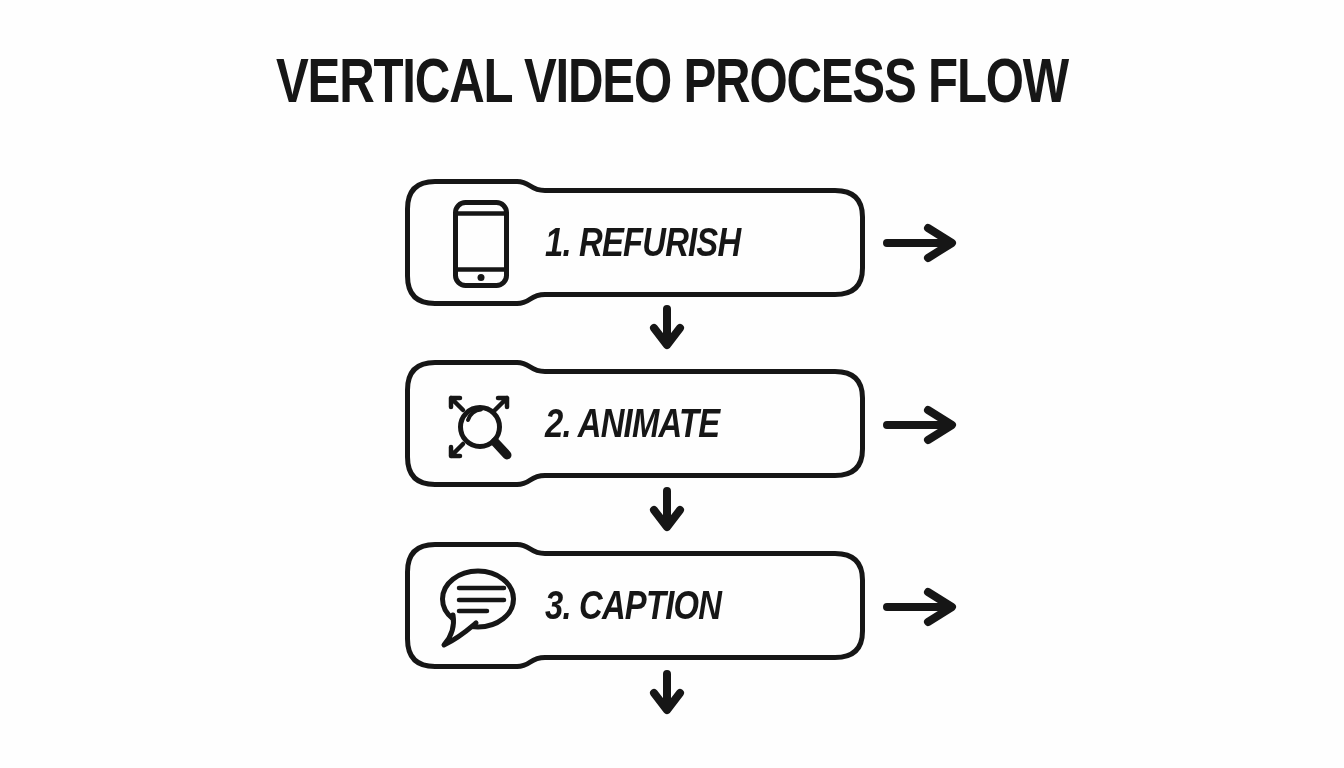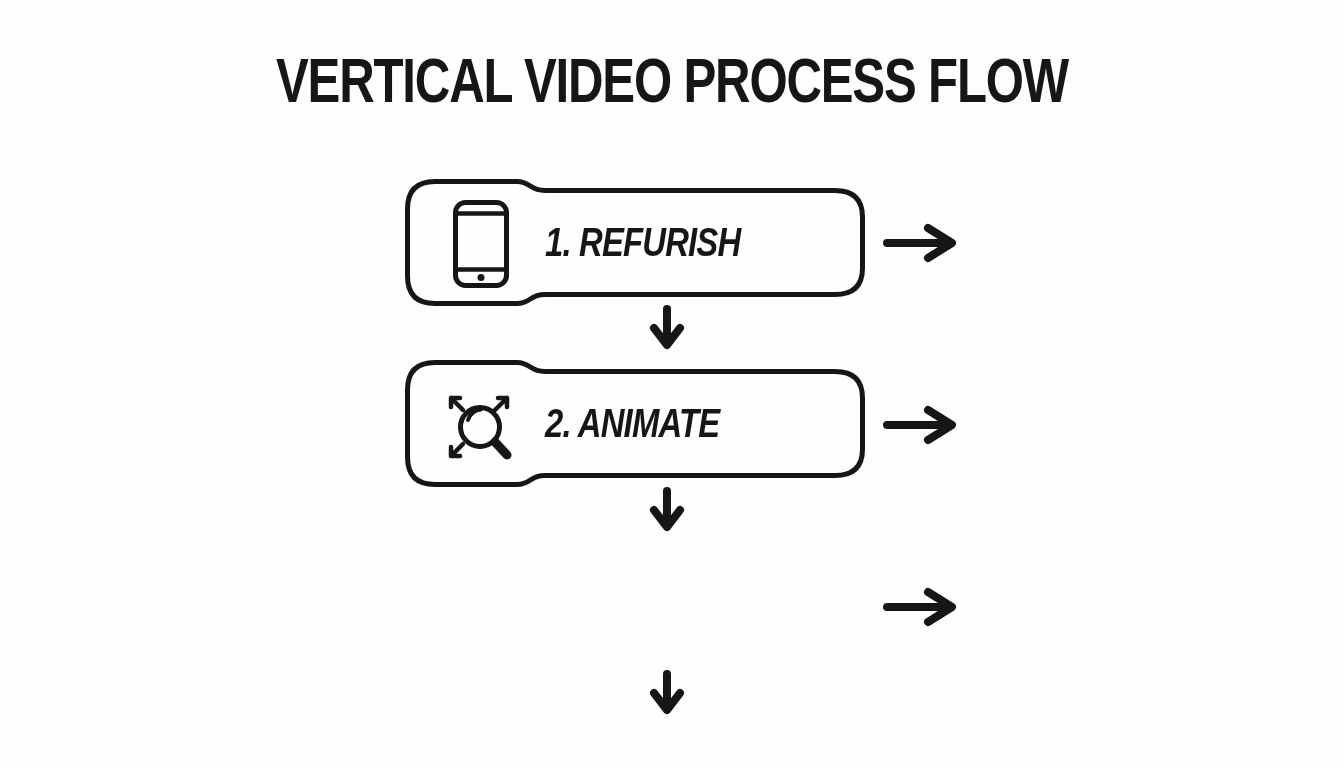--- a/index.html
+++ b/index.html
@@ -91,20 +91,31 @@
       <circle cx="37" cy="36" r="19.5" fill="none" stroke="currentColor" stroke-width="5"></circle>
       <path d="M 25 29 A 14.5 14.5 0 0 1 38 18.5" fill="none" stroke="currentColor" stroke-width="4" stroke-linecap="round"></path>
       <path d="M 52 51 L 64 64" stroke="currentColor" stroke-width="9" stroke-linecap="round" fill="none"></path>
       <path d="M 20 19 L 8 7 M 8 16 V 7 H 17" fill="none" stroke="currentColor" stroke-width="4.5" stroke-linecap="round" stroke-linejoin="round"></path>
       <path d="M 52 19 L 64 7 M 55 7 H 64 V 16" fill="none" stroke="currentColor" stroke-width="4.5" stroke-linecap="round" stroke-linejoin="round"></path>
       <path d="M 20 53 L 8 65 M 8 56 V 65 H 17" fill="none" stroke="currentColor" stroke-width="4.5" stroke-linecap="round" stroke-linejoin="round"></path>
     </svg>
     <div class="step-label">2. ANIMATE</div>
   </div>
 
+  <div class="step s3">
+    <svg class="outline" width="460" height="127" viewBox="0 0 460 127">
+      <path d="M 30 2.5 H 112 C 126 2.5 124 11.5 140 11.5 H 430 Q 457.5 11.5 457.5 38 V 89 Q 457.5 115.5 430 115.5 H 140 C 124 115.5 126 124.5 112 124.5 H 30 Q 2.5 124.5 2.5 97 V 30 Q 2.5 2.5 30 2.5 Z" fill="none" stroke="currentColor" stroke-width="5"></path>
+    </svg>
+    <svg class="icon" style="left:33px; top:26px;" width="80" height="84" viewBox="0 0 80 84">
+      <ellipse cx="40" cy="31" rx="35.5" ry="28" fill="none" stroke="currentColor" stroke-width="5"></ellipse>
+      <path d="M 15 47 C 17 59 13 69 6 77 C 21 70 31 61 38 55" fill="var(--bg)" stroke="currentColor" stroke-width="5" stroke-linecap="round" stroke-linejoin="round"></path>
+      <path d="M 21 20 H 66 M 21 32 H 66 M 21 43 H 49" fill="none" stroke="currentColor" stroke-width="4.5" stroke-linecap="round"></path>
+    </svg>
+    <div class="step-label">3. CAPTION</div>
+  </div>
 
   <div class="arrow down1">
     <svg width="36" height="48" viewBox="0 0 36 48">
       <path d="M 18 4 V 35 M 5 23 L 18 40 L 31 23" fill="none" stroke="currentColor" stroke-width="8" stroke-linecap="round" stroke-linejoin="round"></path>
     </svg>
   </div>
   <div class="arrow down2">
     <svg width="36" height="48" viewBox="0 0 36 48">
       <path d="M 18 4 V 35 M 5 23 L 18 40 L 31 23" fill="none" stroke="currentColor" stroke-width="8" stroke-linecap="round" stroke-linejoin="round"></path>
     </svg>

